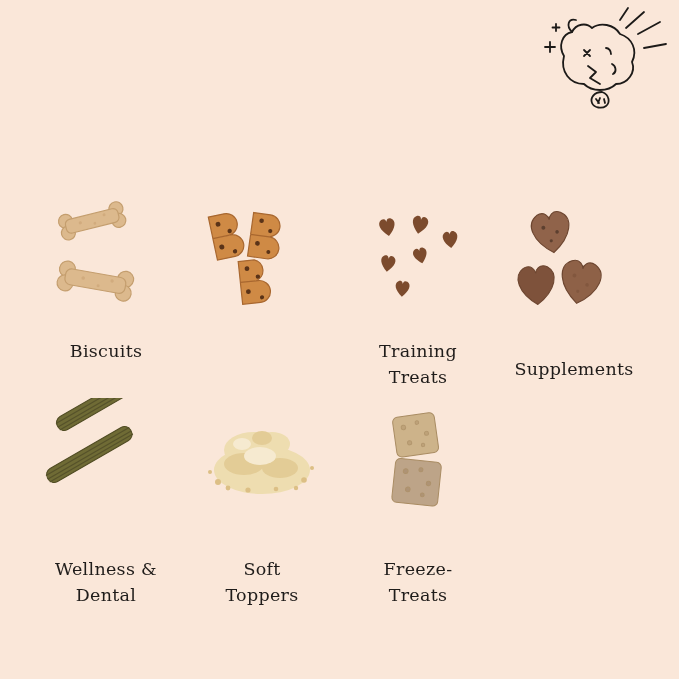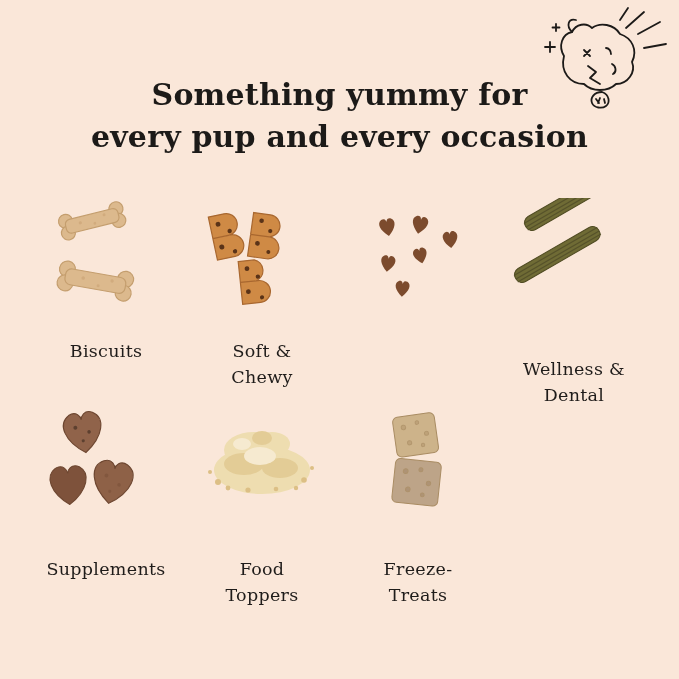--- a/index.html
+++ b/index.html
@@ -81,24 +81,20 @@
   }
   .row2 .art {
     height: 150px;
   }
 </style>
 </head>
 <body>
 
 <div class="page">
 
-  <div class="headline">
-    <span class="line">Something yummy for</span>
-    <span class="line">every pup and every occasion</span>
-  </div>
 
   <div class="doodle">
     <svg width="140" height="110" viewBox="0 0 140 110" fill="none" stroke="#1c1a18" stroke-width="1.8" stroke-linecap="round" stroke-linejoin="round">
 
       <path d="M98 22 L116 6"></path>
       <path d="M110 28 L132 16"></path>
       <path d="M116 42 L138 38"></path>
       <path d="M92 14 L100 2"></path>
 
       <path d="M36 50 C30 40 34 28 44 26 C48 18 58 16 64 22 C72 16 86 18 92 28 C104 32 110 44 104 56 C108 66 100 78 88 78 C80 86 64 86 56 78 C42 78 32 66 36 50 Z"></path>
@@ -187,22 +183,20 @@
               <g fill="#5a3318" stroke="none">
                 <circle cx="12" cy="10" r="2.4"></circle>
                   <circle cx="22" cy="19" r="2.2"></circle>
                 <circle cx="11" cy="33" r="2.4"></circle>
                   <circle cx="24" cy="40" r="2.1"></circle>
               </g>
             </g>
           </g>
         </svg>
       </div>
-      <div class="caption">Soft &amp;
-Chewy</div>
     </div>
 
     <div class="cell row1">
       <div class="art">
         <svg width="156" height="132" viewBox="0 0 156 132">
           <g fill="#7c4b2d">
             <g transform="translate(36,22) rotate(-10) scale(1)">
               <path d="M10 18 C2 11 0 4 5 1 C9 -1 10 3 10 4 C10 3 11 -1 15 1 C20 4 18 11 10 18 Z"></path>
             </g>
             <g transform="translate(72,16) rotate(12)">
@@ -216,22 +210,53 @@
             </g>
             <g transform="translate(70,52) rotate(-14) scale(0.88)">
               <path d="M10 18 C2 11 0 4 5 1 C9 -1 10 3 10 4 C10 3 11 -1 15 1 C20 4 18 11 10 18 Z"></path>
             </g>
             <g transform="translate(54,82) rotate(4) scale(0.9)">
               <path d="M10 18 C2 11 0 4 5 1 C9 -1 10 3 10 4 C10 3 11 -1 15 1 C20 4 18 11 10 18 Z"></path>
             </g>
           </g>
         </svg>
       </div>
-    </div>
-
+      <div class="caption">Training
+Treats</div>
+    </div>
+
+
+    <div class="cell row2">
+      <div class="art">
+        <svg width="156" height="150" viewBox="0 0 156 150">
+          <g stroke="#6d4630" stroke-width="1.1">
+            <g transform="translate(30,14) rotate(-8)">
+              <path d="M22 44 C2 30 -2 12 10 5 C18 1 22 8 22 11 C22 8 26 1 34 5 C46 12 42 30 22 44 Z" fill="#90634a"></path>
+              <g fill="#74４a33" opacity="0.35" stroke="none">
+                <circle cx="15" cy="18" r="2"></circle>
+                  <circle cx="28" cy="24" r="1.8"></circle>
+                  <circle cx="21" cy="32" r="1.6"></circle>
+              </g>
+            </g>
+            <g transform="translate(66,56) rotate(10)">
+              <path d="M23 46 C2 31 -2 12 11 5 C19 1 23 8 23 11 C23 8 27 1 35 5 C48 12 44 31 23 46 Z" fill="#8e6147"></path>
+              <g fill="#6d4630" opacity="0.35" stroke="none">
+                <circle cx="16" cy="19" r="2"></circle>
+                  <circle cx="30" cy="26" r="1.8"></circle>
+                  <circle cx="22" cy="34" r="1.6"></circle>
+              </g>
+            </g>
+            <g transform="translate(18,66) rotate(-4)">
+              <path d="M21 42 C2 29 -2 12 9 5 C17 1 21 8 21 11 C21 8 25 1 33 5 C44 12 40 29 21 42 Z" fill="#7e523b"></path>
+            </g>
+          </g>
+        </svg>
+      </div>
+      <div class="caption">Supplements</div>
+    </div>
 
     <div class="cell row2">
       <div class="art">
         <svg width="156" height="150" viewBox="0 0 156 150">
           <g stroke="#4f4b22" stroke-width="1">
             <g transform="translate(26,22) rotate(-30)">
               <rect x="0" y="0" width="96" height="15" rx="7" fill="#6f6b35"></rect>
               <g stroke="#56522a" stroke-width="1.2">
                 <line x1="0" y1="4" x2="96" y2="4"></line>
                 <line x1="0" y1="8" x2="96" y2="8"></line>
@@ -244,49 +269,20 @@
                 <line x1="0" y1="4" x2="96" y2="4"></line>
                 <line x1="0" y1="8" x2="96" y2="8"></line>
                 <line x1="0" y1="11.5" x2="96" y2="11.5"></line>
               </g>
             </g>
           </g>
         </svg>
       </div>
       <div class="caption">Wellness &amp;
 Dental</div>
-    </div>
-
-    <div class="cell row2">
-      <div class="art">
-        <svg width="156" height="150" viewBox="0 0 156 150">
-          <g stroke="#6d4630" stroke-width="1.1">
-            <g transform="translate(30,14) rotate(-8)">
-              <path d="M22 44 C2 30 -2 12 10 5 C18 1 22 8 22 11 C22 8 26 1 34 5 C46 12 42 30 22 44 Z" fill="#90634a"></path>
-              <g fill="#74４a33" opacity="0.35" stroke="none">
-                <circle cx="15" cy="18" r="2"></circle>
-                  <circle cx="28" cy="24" r="1.8"></circle>
-                  <circle cx="21" cy="32" r="1.6"></circle>
-              </g>
-            </g>
-            <g transform="translate(66,56) rotate(10)">
-              <path d="M23 46 C2 31 -2 12 11 5 C19 1 23 8 23 11 C23 8 27 1 35 5 C48 12 44 31 23 46 Z" fill="#8e6147"></path>
-              <g fill="#6d4630" opacity="0.35" stroke="none">
-                <circle cx="16" cy="19" r="2"></circle>
-                  <circle cx="30" cy="26" r="1.8"></circle>
-                  <circle cx="22" cy="34" r="1.6"></circle>
-              </g>
-            </g>
-            <g transform="translate(18,66) rotate(-4)">
-              <path d="M21 42 C2 29 -2 12 9 5 C17 1 21 8 21 11 C21 8 25 1 33 5 C44 12 40 29 21 42 Z" fill="#7e523b"></path>
-            </g>
-          </g>
-        </svg>
-      </div>
-      <div class="caption">Supplements</div>
     </div>
 
     <div class="cell row2">
       <div class="art">
         <svg width="156" height="150" viewBox="0 0 156 150">
           <g fill="#eeddb0">
             <ellipse cx="78" cy="72" rx="48" ry="24"></ellipse>
             <ellipse cx="70" cy="52" rx="30" ry="18"></ellipse>
             <ellipse cx="88" cy="46" rx="18" ry="12"></ellipse>
           </g>
@@ -304,21 +300,21 @@
               <circle cx="44" cy="90" r="2.4"></circle>
             <circle cx="120" cy="82" r="2.8"></circle>
               <circle cx="112" cy="90" r="2.2"></circle>
             <circle cx="64" cy="92" r="2.6"></circle>
               <circle cx="92" cy="91" r="2.3"></circle>
             <circle cx="26" cy="74" r="2"></circle>
               <circle cx="128" cy="70" r="2"></circle>
           </g>
         </svg>
       </div>
-      <div class="caption">Food
+      <div class="caption">Soft
 Toppers</div>
     </div>
 
     <div class="cell row2">
       <div class="art">
         <svg width="156" height="150" viewBox="0 0 156 150">
           <g stroke="#a98c63" stroke-width="1">
             <g transform="translate(52,20) rotate(-8)">
               <rect x="0" y="0" width="42" height="40" rx="5" fill="#cdb38a"></rect>
               <g fill="#b99c72" opacity="0.7">

